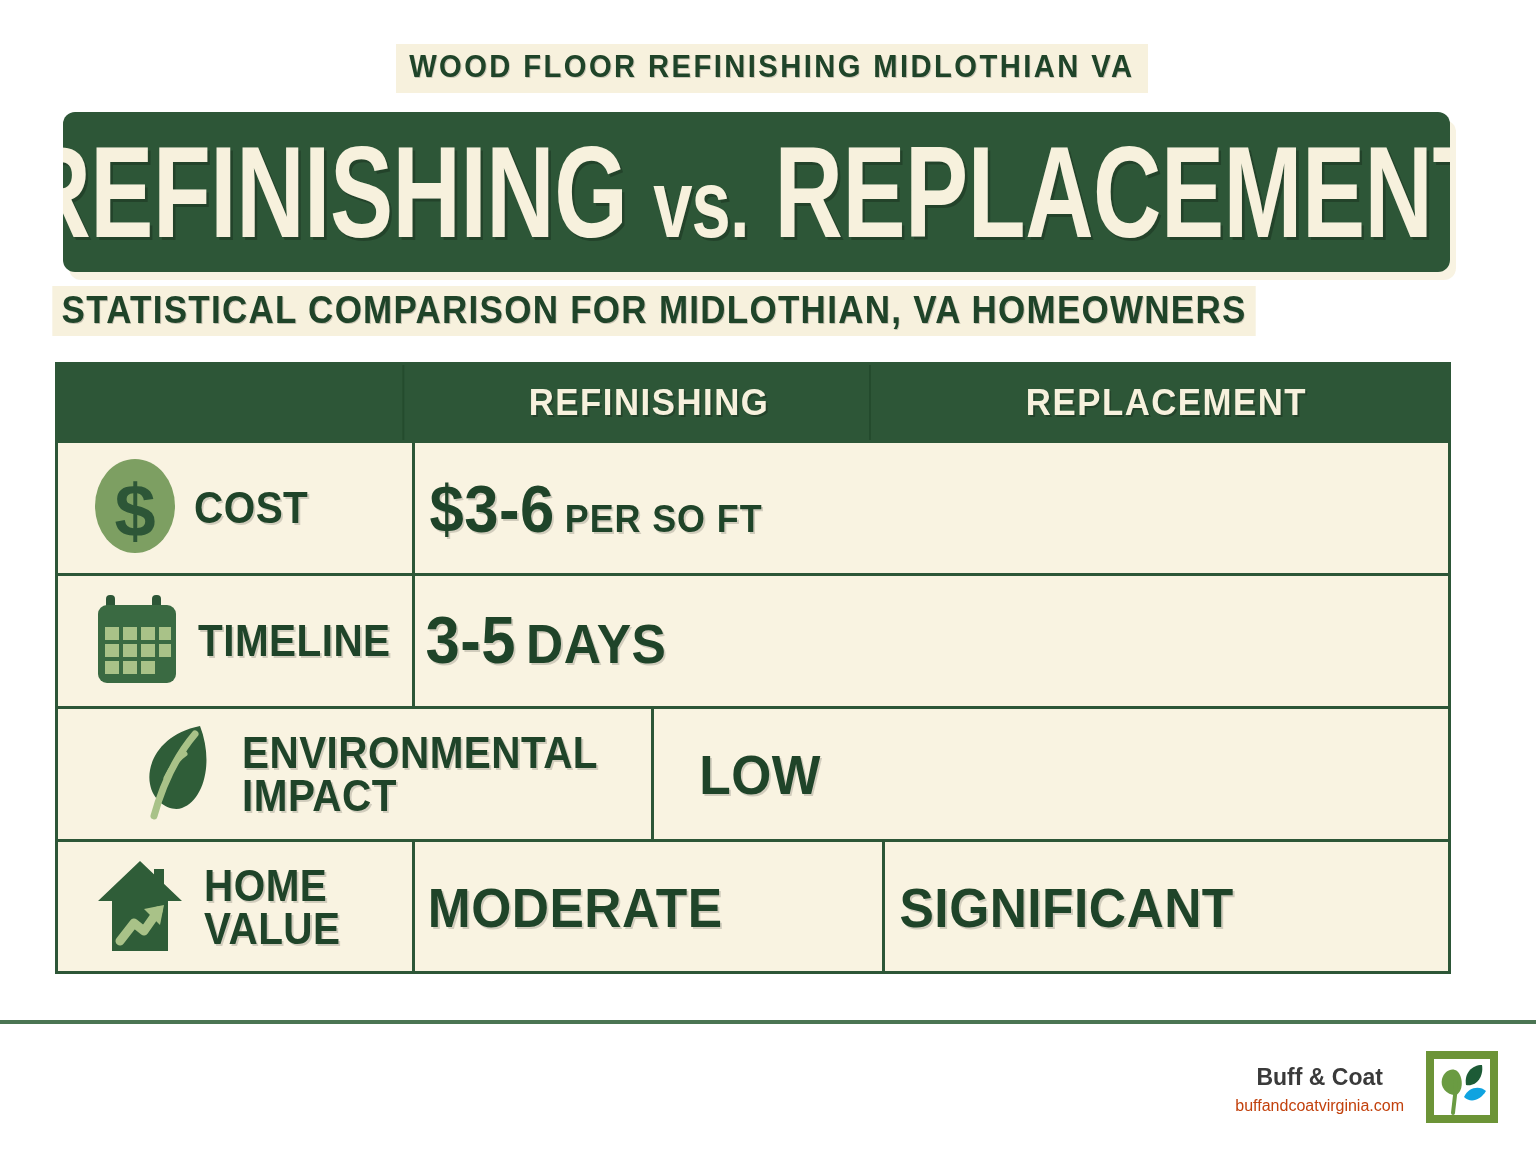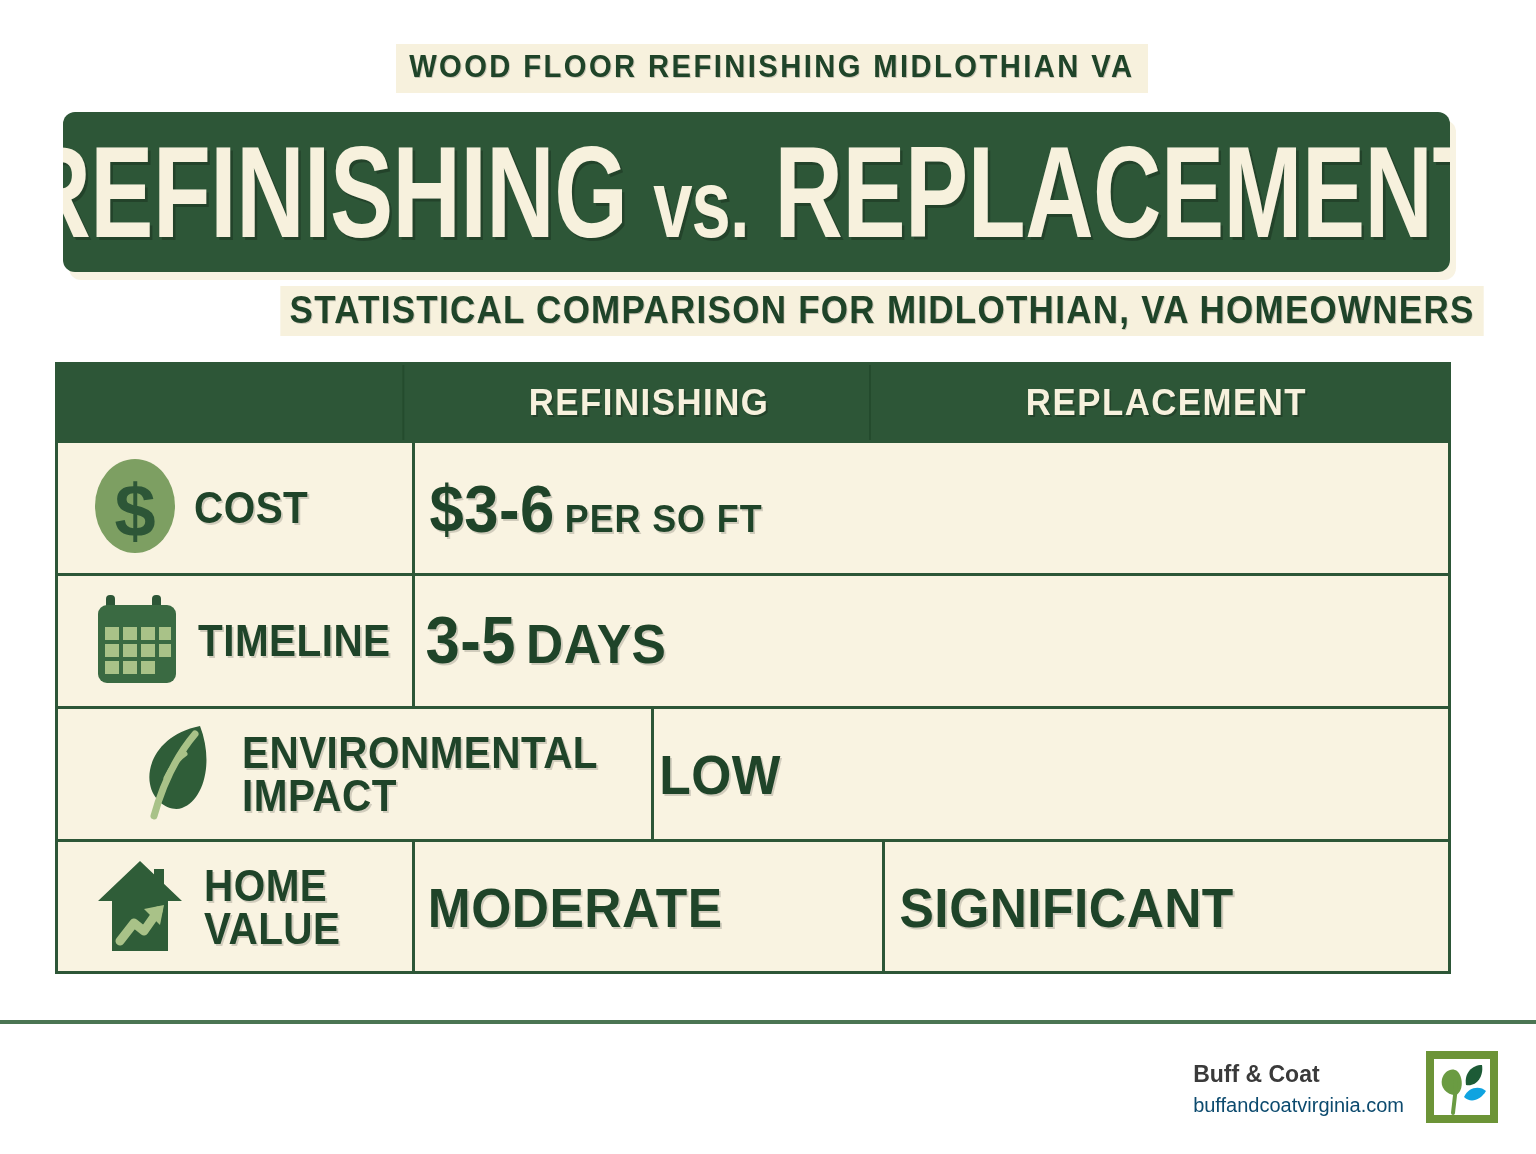--- a/index.html
+++ b/index.html
@@ -72,22 +72,21 @@
     font-size: 82px;
     letter-spacing: -1px;
   }
 
   
   .subtitle-wrap {
     position: absolute;
     top: 286px;
     left: 0;
     width: 100%;
-    text-align: right;
-    padding-left: 17px;
+    text-align: left;
   }
   .subtitle {
     display: inline-block;
     color: #1f4429;
     background: #f7f1dd;
     font-family: "Liberation Sans Narrow", "Liberation Sans", sans-serif;
     font-weight: bold;
     font-size: 38px;
     letter-spacing: 1.4px;
     line-height: 1.2;
@@ -150,21 +149,21 @@
   .cell.val  { border-right: 3px solid #2d5637; }
   .cell.val:last-child { border-right: none; }
 
   
   .w-label { width: 357px; }
   .w-v1    { width: 470px; }
   .w-v2    { flex: 1; }
 
   
   .w-label-wide { width: 552px; margin-left: 44px; }
-  .w-v1-narrow  { width: 321px; }
+  .w-v1-narrow  { width: 321px; margin-left: 40px; }
 
   .label-text {
     color: #1f4429;
     font-family: "Liberation Sans Narrow", "Liberation Sans", sans-serif;
     font-weight: bold;
     font-size: 44px;
     letter-spacing: 0.5px;
     line-height: 0.98;
     transform: scaleX(0.92);
     transform-origin: left center;
@@ -206,32 +205,32 @@
     left: 0;
     top: 1024px;
     width: 100%;
     height: 130px;
     display: flex;
     align-items: center;
     justify-content: flex-end;
     padding-right: 38px;
     gap: 22px;
   }
-  .footer-text { text-align: left; }
+  .footer-text { text-align: center; }
   .brand {
     color: #3a3a3a;
     font-family: "Liberation Sans", sans-serif;
     font-weight: bold;
     font-size: 23px;
     line-height: 1.45;
   }
   .brand-url {
-    color: #0c4a6e;
+    color: #c2410c;
     font-family: "Liberation Sans", sans-serif;
-    font-size: 20px;
+    font-size: 16px;
     line-height: 1.45;
   }
   .logo { flex: 0 0 auto; }
 </style>
 </head>
 <body>
 
 <div class="page">
 
   <div class="eyebrow-wrap">

